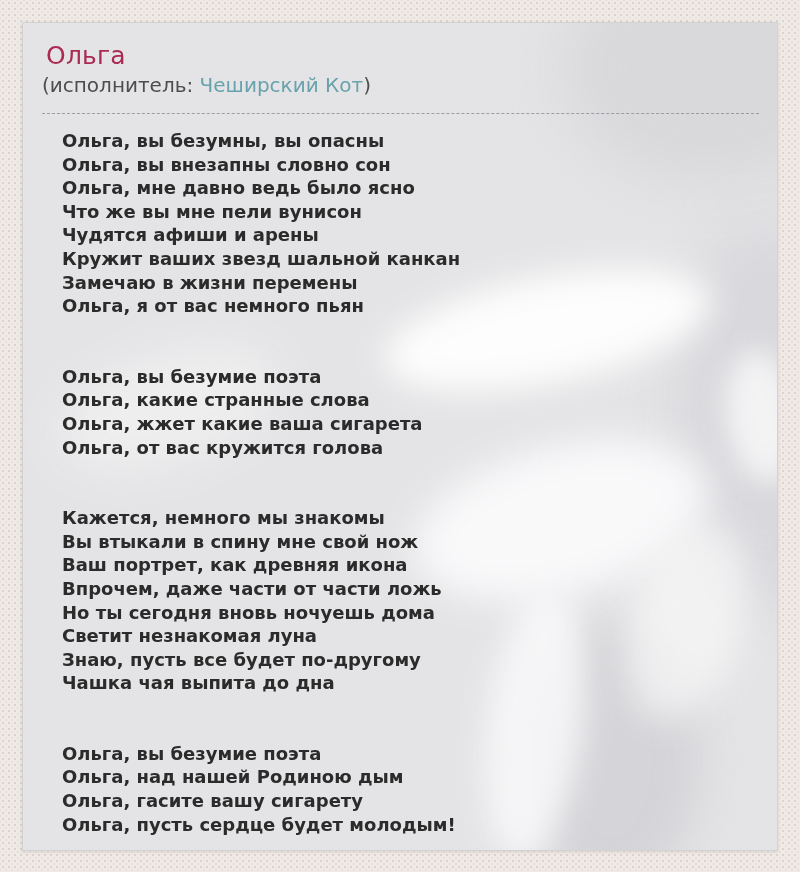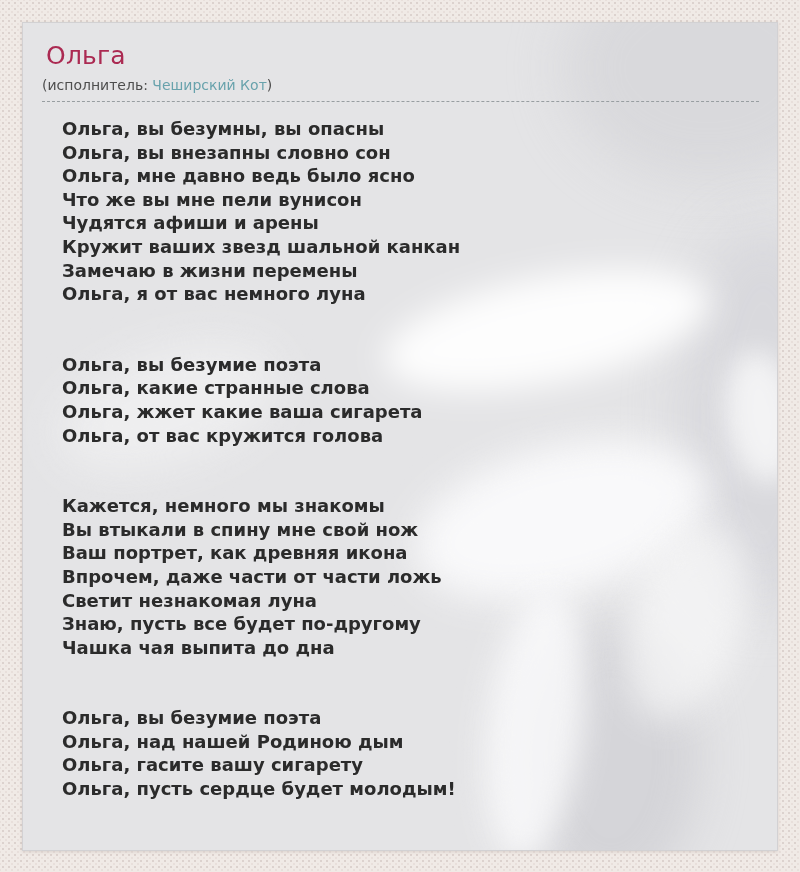--- a/index.html
+++ b/index.html
@@ -40,23 +40,23 @@
     padding: 14px 18px 0 19px;
   }
   .page-title {
     margin: 4px;
     font-size: 25px; font-weight: 500; line-height: 30px;
     letter-spacing: 0.2px;
     color: #ab2a52;
   }
   .subtitle {
     margin-top: 1px;
-    font-size: 14px; line-height: 20px;
+    font-size: 20px; line-height: 20px;
     color: #4d4d4d;
-    padding-bottom: 6px;
+    padding-bottom: 18px;
     border-bottom: 1px dashed #989ea1;
   }
   .artist-link { color: #68a2ac; text-decoration: none; cursor: pointer; }
   .lyrics {
     margin-top: 15px;
     font-size: 18px; font-weight: bold;
     color: #2b2b2b;
     margin-left: 20px;
   }
   .stanza { margin: 0 0 47px 0; }
@@ -88,33 +88,34 @@
 
     <div class="lyrics">
       <div class="stanza">
         <div class="line">Ольга, вы безумны, вы опасны</div>
         <div class="line">Ольга, вы внезапны словно сон</div>
         <div class="line">Ольга, мне давно ведь было ясно</div>
         <div class="line">Что же вы мне пели вунисон</div>
         <div class="line">Чудятся афиши и арены</div>
         <div class="line">Кружит ваших звезд шальной канкан</div>
         <div class="line">Замечаю в жизни перемены</div>
-        <div class="line">Ольга, я от вас немного луна</div>
+        <div class="line">Ольга, я от вас немного пьян</div>
       </div>
       <div class="stanza">
         <div class="line">Ольга, вы безумие поэта</div>
         <div class="line">Ольга, какие странные слова</div>
         <div class="line">Ольга, жжет какие ваша сигарета</div>
         <div class="line">Ольга, от вас кружится голова</div>
       </div>
       <div class="stanza">
         <div class="line">Кажется, немного мы знакомы</div>
         <div class="line">Вы втыкали в спину мне свой нож</div>
         <div class="line">Ваш портрет, как древняя икона</div>
         <div class="line">Впрочем, даже части от части ложь</div>
+        <div class="line">Но ты сегодня вновь ночуешь дома</div>
         <div class="line">Светит незнакомая луна</div>
         <div class="line">Знаю, пусть все будет по-другому</div>
         <div class="line">Чашка чая выпита до дна</div>
       </div>
       <div class="stanza">
         <div class="line">Ольга, вы безумие поэта</div>
         <div class="line">Ольга, над нашей Родиною дым</div>
         <div class="line">Ольга, гасите вашу сигарету</div>
         <div class="line">Ольга, пусть сердце будет молодым!</div>
       </div>

